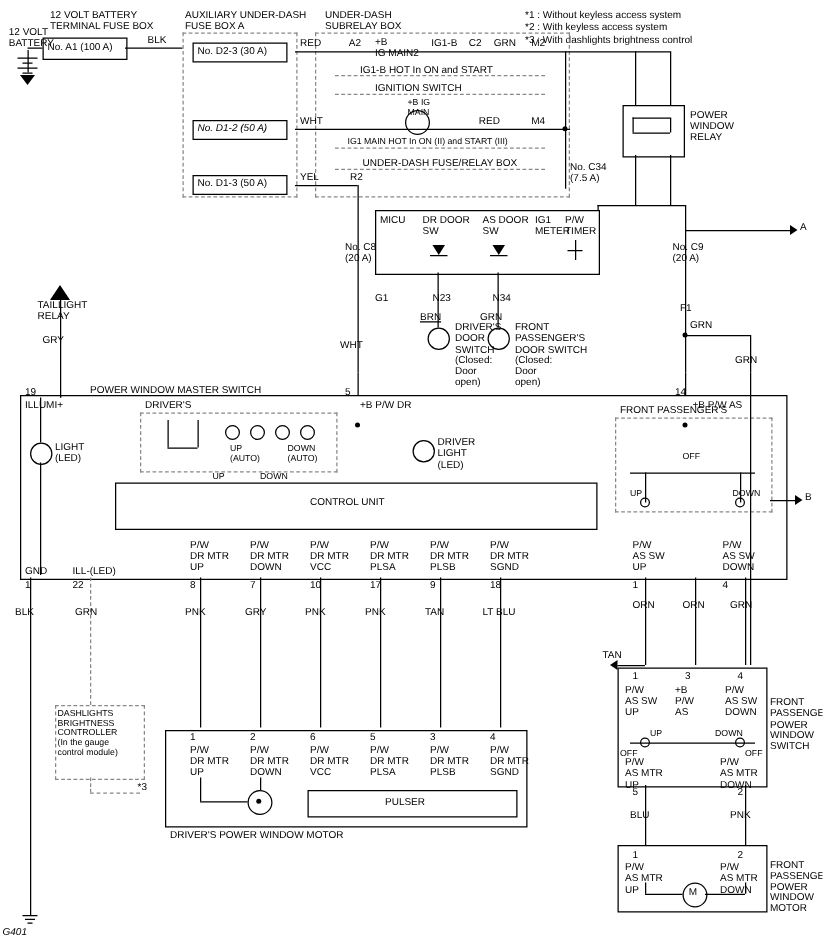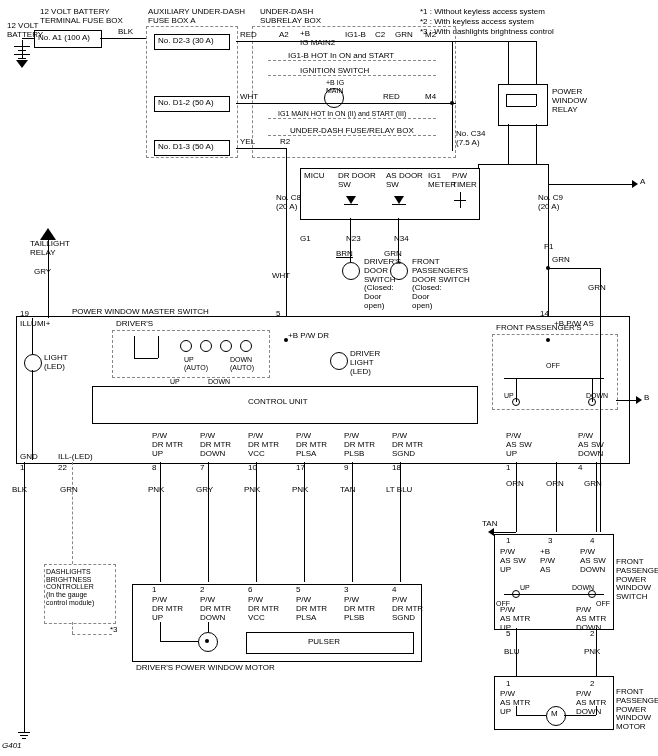--- a/index.html
+++ b/index.html
@@ -96,21 +96,21 @@
 
   <div class="wire h" style="left:100px; top:38px; width:46px;"></div>
   <div class="lbl" style="left:118px; top:28px;">BLK</div>
 
   <div class="lbl" style="left:148px; top:8px; white-space:pre;">AUXILIARY UNDER-DASH
 FUSE BOX A</div>
   <div class="dashbox" style="left:146px; top:26px; width:90px; height:130px;"></div>
   <div class="box" style="left:154px; top:34px; width:74px; height:14px;"></div>
   <div class="lbl" style="left:158px; top:37px;">No. D2-3 (30 A)</div>
   <div class="box" style="left:154px; top:96px; width:74px; height:14px;"></div>
-  <div class="lbl" style="left:158px; top:99px;">No. D1-2 (50 A)</div>
+  <div class="lbl" style="left:158px; top:99px;font-style:italic;">No. D1-2 (50 A)</div>
   <div class="box" style="left:154px; top:140px; width:74px; height:14px;"></div>
   <div class="lbl" style="left:158px; top:143px;">No. D1-3 (50 A)</div>
 
   <div class="lbl" style="left:260px; top:8px; white-space:pre;">UNDER-DASH
 SUBRELAY BOX</div>
   <div class="dashbox" style="left:252px; top:26px; width:202px; height:130px;"></div>
 
   <div class="wire h" style="left:236px; top:41px; width:220px;"></div>
   <div class="lbl" style="left:240px; top:31px;">RED</div>
   <div class="lbl" style="left:279px; top:31px;">A2</div>
@@ -233,21 +233,21 @@
   <div class="lbl" style="left:552px; top:256px;">GRN</div>
   <div class="wire v" style="left:600px; top:268px; height:30px;"></div>
   <div class="wire h" style="left:548px; top:268px; width:52px;"></div>
   <div class="lbl" style="left:588px; top:284px;">GRN</div>
 
   <div class="box" style="left:16px; top:316px; width:612px; height:146px;"></div>
   <div class="lbl" style="left:72px; top:308px;">POWER WINDOW MASTER SWITCH</div>
   <div class="lbl" style="left:20px; top:310px;">19</div>
   <div class="lbl" style="left:20px; top:320px;">ILLUMI+</div>
   <div class="lbl" style="left:276px; top:310px;">5</div>
-  <div class="lbl" style="left:288px; top:320px;margin-top:12px;">+B P/W DR</div>
+  <div class="lbl" style="left:288px; top:320px;">+B P/W DR</div>
   <div class="lbl" style="left:540px; top:310px;">14</div>
   <div class="lbl" style="left:554px; top:320px;">+B P/W AS</div>
 
   <div class="circle" style="left:24px; top:354px; width:16px; height:16px;"></div>
   <div class="lbl" style="left:44px; top:354px; white-space:pre;">LIGHT
 (LED)</div>
   <div class="wire v" style="left:32px; top:318px; height:36px;"></div>
   <div class="wire v" style="left:32px; top:370px; height:90px;"></div>
 
   <div class="dashbox" style="left:112px; top:330px; width:156px; height:46px;"></div>

